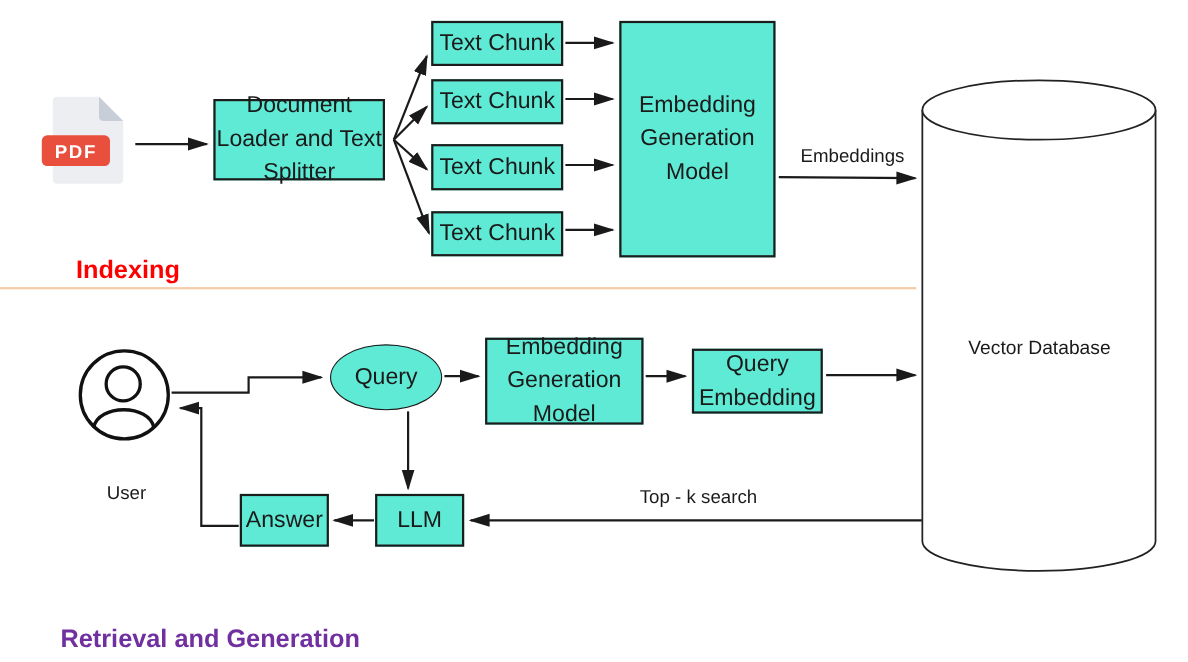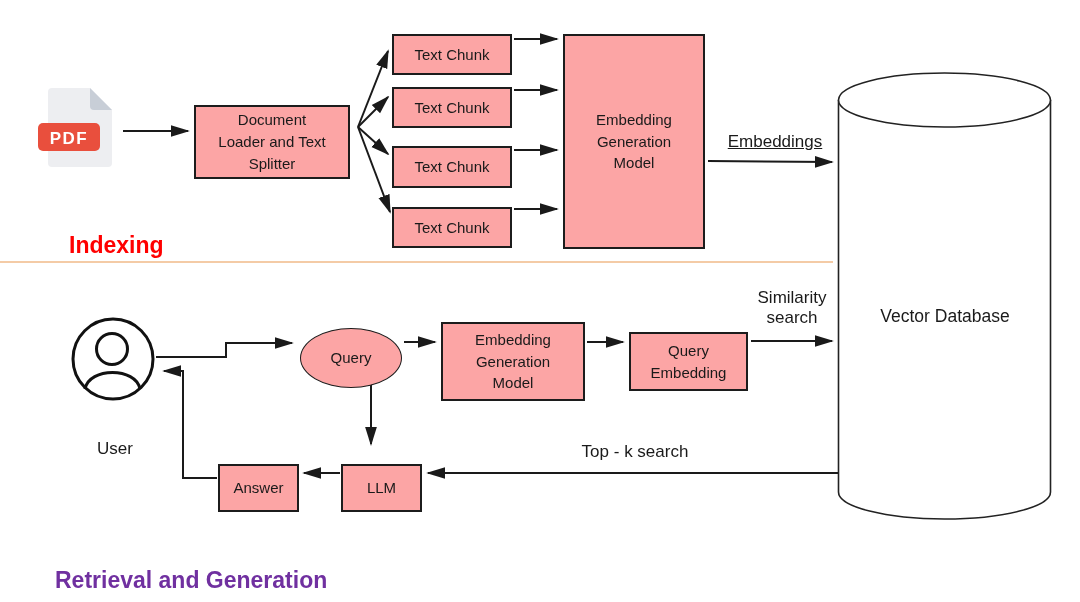--- a/index.html
+++ b/index.html
@@ -12,31 +12,30 @@
     color: #1a1a1a;
     overflow: hidden;
   }
   svg.layer {
     position: absolute;
     left: 0; top: 0;
     width: 1080px; height: 602px;
   }
   .box {
     position: absolute;
-    background: #fca5a5;
+    background: #5eead4;
     border: 2px solid #1c1c1c;
     display: flex;
     align-items: center;
     justify-content: center;
     text-align: center;
-    font-size: 15px;
+    font-size: 21px;
     line-height: 1.45;
     white-space: pre-line;
     box-sizing: border-box;
-    margin-top: 15px;
   }
   .ellipse-node {
     border-radius: 50%;
     border-width: 1.6px;
   }
   .flowlabel {
     position: absolute;
     text-align: center;
     font-size: 17px;
     line-height: 1.2;
@@ -62,21 +61,21 @@
   #box-chunk2    { left: 392px; top: 72px;  width: 120px; height: 41px; }
   #box-chunk3    { left: 392px; top: 131px; width: 120px; height: 42px; }
   #box-chunk4    { left: 392px; top: 192px; width: 120px; height: 41px; }
   #box-egm-top   { left: 563px; top: 19px;  width: 142px; height: 215px; }
   #node-query    { left: 300px; top: 313px; width: 102px; height: 60px; }
   #box-egm-bot   { left: 441px; top: 307px; width: 144px; height: 79px; }
   #box-qemb      { left: 629px; top: 317px; width: 119px; height: 59px; }
   #box-llm       { left: 341px; top: 449px; width: 81px;  height: 48px; }
   #box-answer    { left: 218px; top: 449px; width: 81px;  height: 48px; }
 
-  #lbl-embeddings { left: 713px; top: 132px; width: 124px; text-decoration: underline; }
+  #lbl-embeddings { left: 713px; top: 132px; width: 124px; }
   #lbl-simsearch  { left: 744px; top: 288px; width: 96px;  }
   #lbl-topk       { left: 560px; top: 442px; width: 150px; }
   #lbl-vectordb   { left: 840px; top: 306px; width: 210px; font-size: 17.5px; }
   #lbl-user       { left: 85px;  top: 411px; width: 60px; margin-top: 28px;  }
 </style>
 </head>
 <body>
 
 <div class="canvas">
 
@@ -152,22 +151,20 @@
 Model</div>
 
   <div class="box" id="box-qemb">Query
 Embedding</div>
 
   <div class="box" id="box-llm">LLM</div>
 
   <div class="box" id="box-answer">Answer</div>
 
   <div class="flowlabel" id="lbl-embeddings">Embeddings</div>
-  <div class="flowlabel" id="lbl-simsearch">Similarity
-search</div>
   <div class="flowlabel" id="lbl-topk">Top - k search</div>
   <div class="flowlabel" id="lbl-vectordb">Vector Database</div>
   <div class="flowlabel" id="lbl-user">User</div>
 
   <div class="section-title" id="sec-indexing">Indexing</div>
   <div class="section-title" id="sec-retrieval">Retrieval and Generation</div>
 
 </div>
 
 </body></html>

